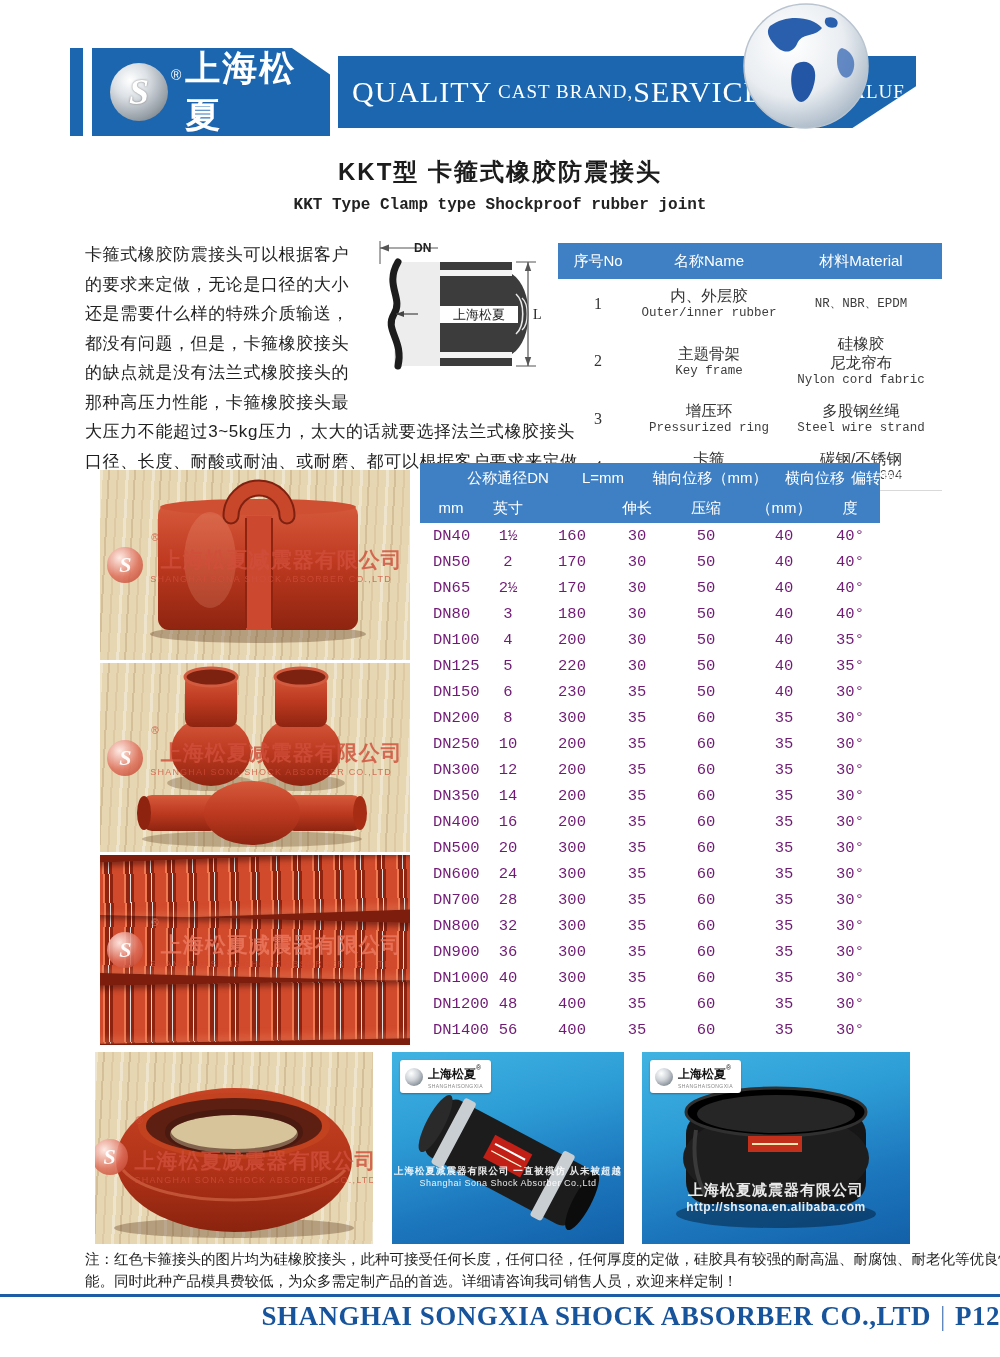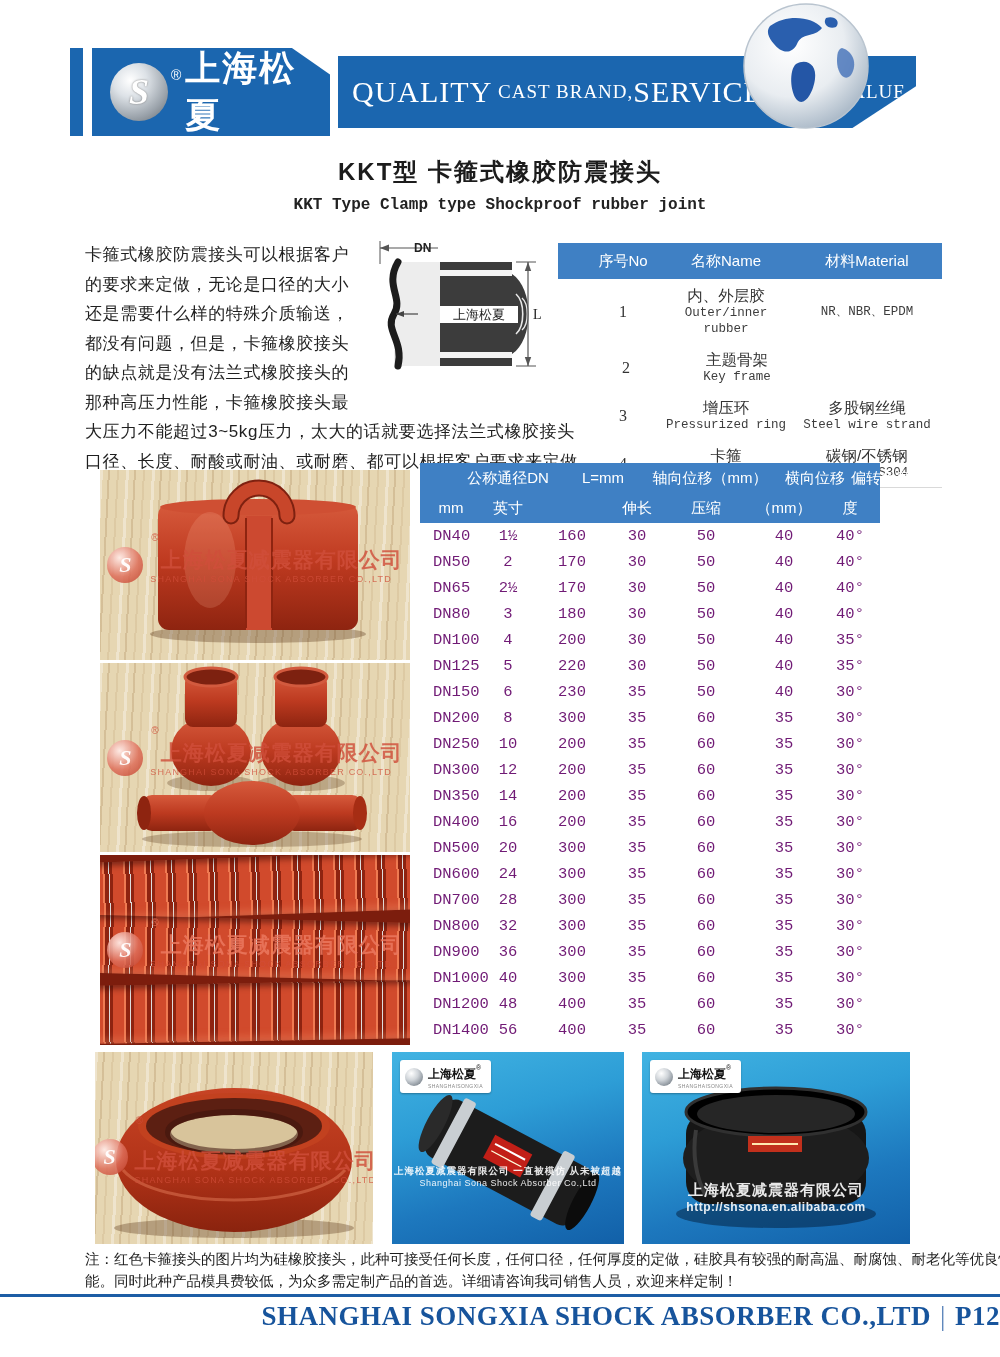--- a/index.html
+++ b/index.html
@@ -35,21 +35,21 @@
   
   .intro{left:85px;top:240px;font-size:17px;color:#1f1f1f;}
   .intro-line{line-height:29.5px;white-space:nowrap;letter-spacing:.6px;}
 
   
   .diagram{left:358px;top:234px;width:184px;height:160px;background:#fff;}
 
   
   .parts{left:558px;top:243px;width:384px;border-bottom:1px solid #d9d9d9;}
   .parts-head{display:flex;background:#3f80c4;color:#fff;height:36px;align-items:center;font-size:15px;}
-  .pc1{width:80px;text-align:center;margin-left:28px;}
+  .pc1{width:80px;text-align:center;}
   .pc2{width:142px;text-align:center;}
   .pc3{width:162px;text-align:center;}
   .parts-row{display:flex;align-items:center;padding:7px 0 6px 0;}
   .parts-no{font-family:"Liberation Serif",serif;font-size:16px;color:#333;}
   .zh-line{font-size:15.5px;color:#333;line-height:19px;}
   .en-line{font-size:12.5px;color:#3d3d3d;line-height:16px;font-family:"Liberation Mono",monospace;}
 
   
   .spec{left:420px;top:463px;width:460px;}
   .spec-h1,.spec-h2{display:grid;background:#3f80c4;color:#fff;font-size:15px;line-height:30px;text-align:center;}
@@ -195,20 +195,25 @@
         </div>
         <div class="pc3">
           <div class="en-line">NR、NBR、EPDM</div>
         </div>
       </div>
       <div class="parts-row">
         <div class="pc1 parts-no">2</div>
         <div class="pc2">
           <div class="zh-line">主题骨架</div>
           <div class="en-line">Key frame</div>
+        </div>
+        <div class="pc3">
+          <div class="zh-line">硅橡胶</div>
+          <div class="zh-line">尼龙帘布</div>
+          <div class="en-line">Nylon cord fabric</div>
         </div>
       </div>
       <div class="parts-row">
         <div class="pc1 parts-no">3</div>
         <div class="pc2">
           <div class="zh-line">增压环</div>
           <div class="en-line">Pressurized ring</div>
         </div>
         <div class="pc3">
           <div class="zh-line">多股钢丝绳</div>

